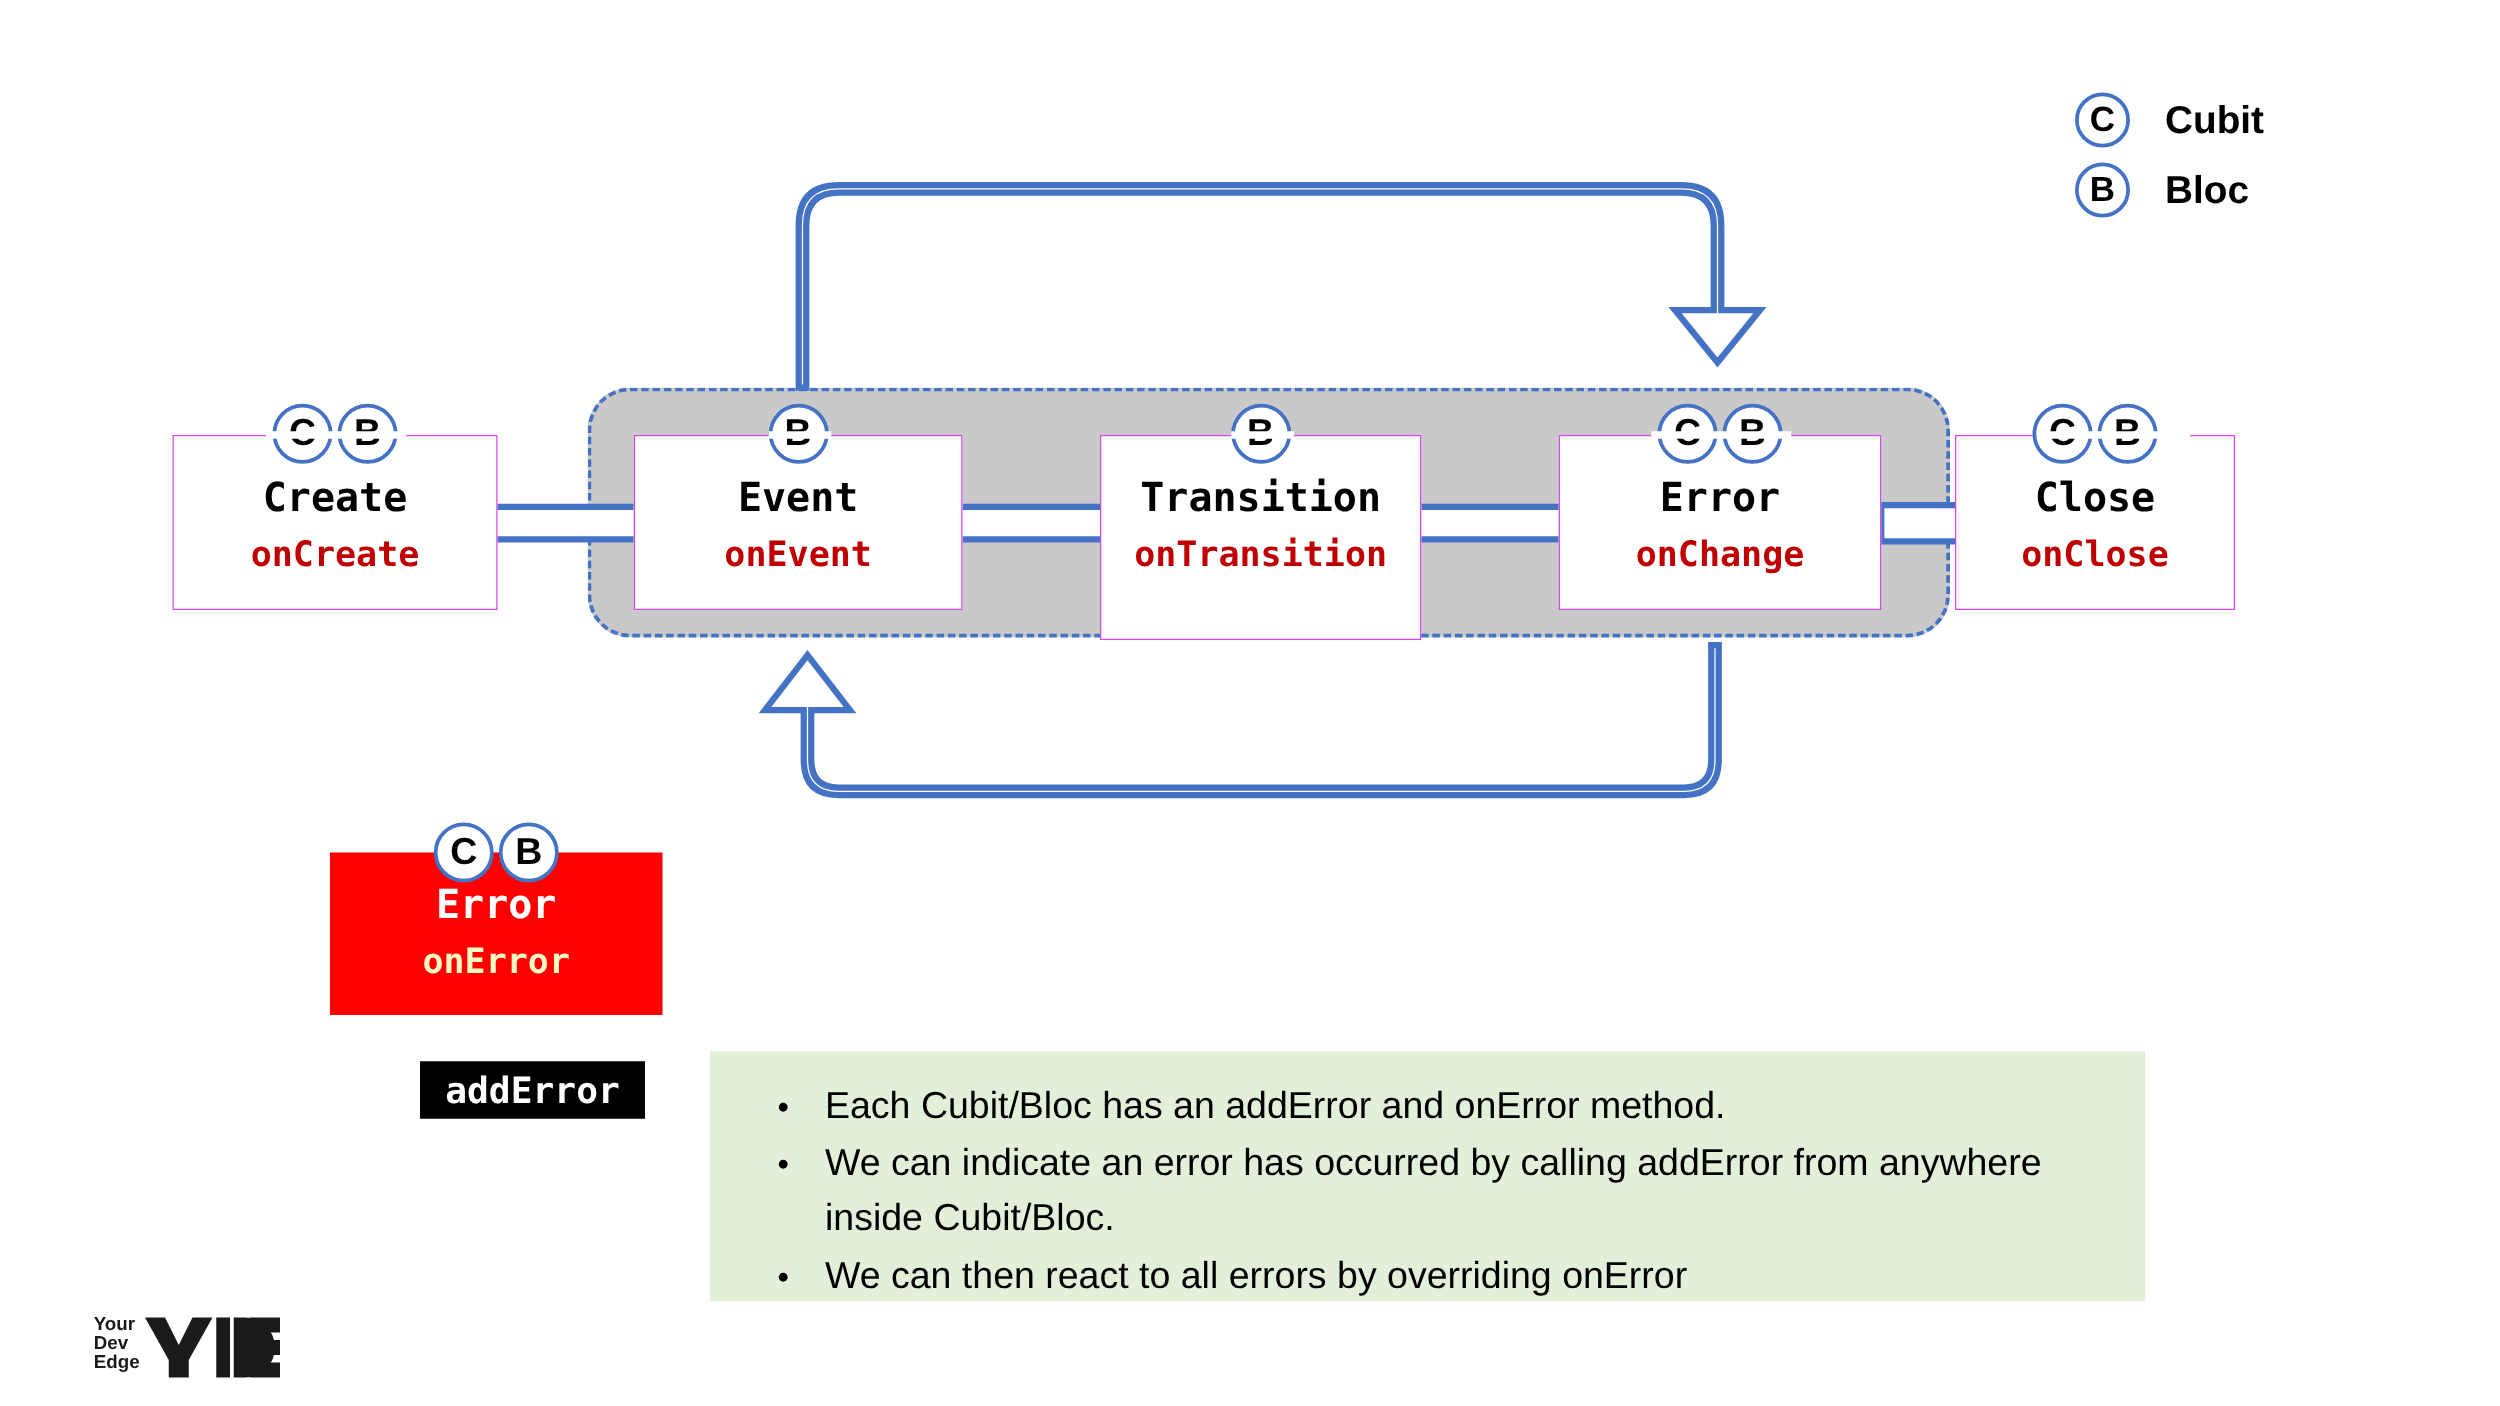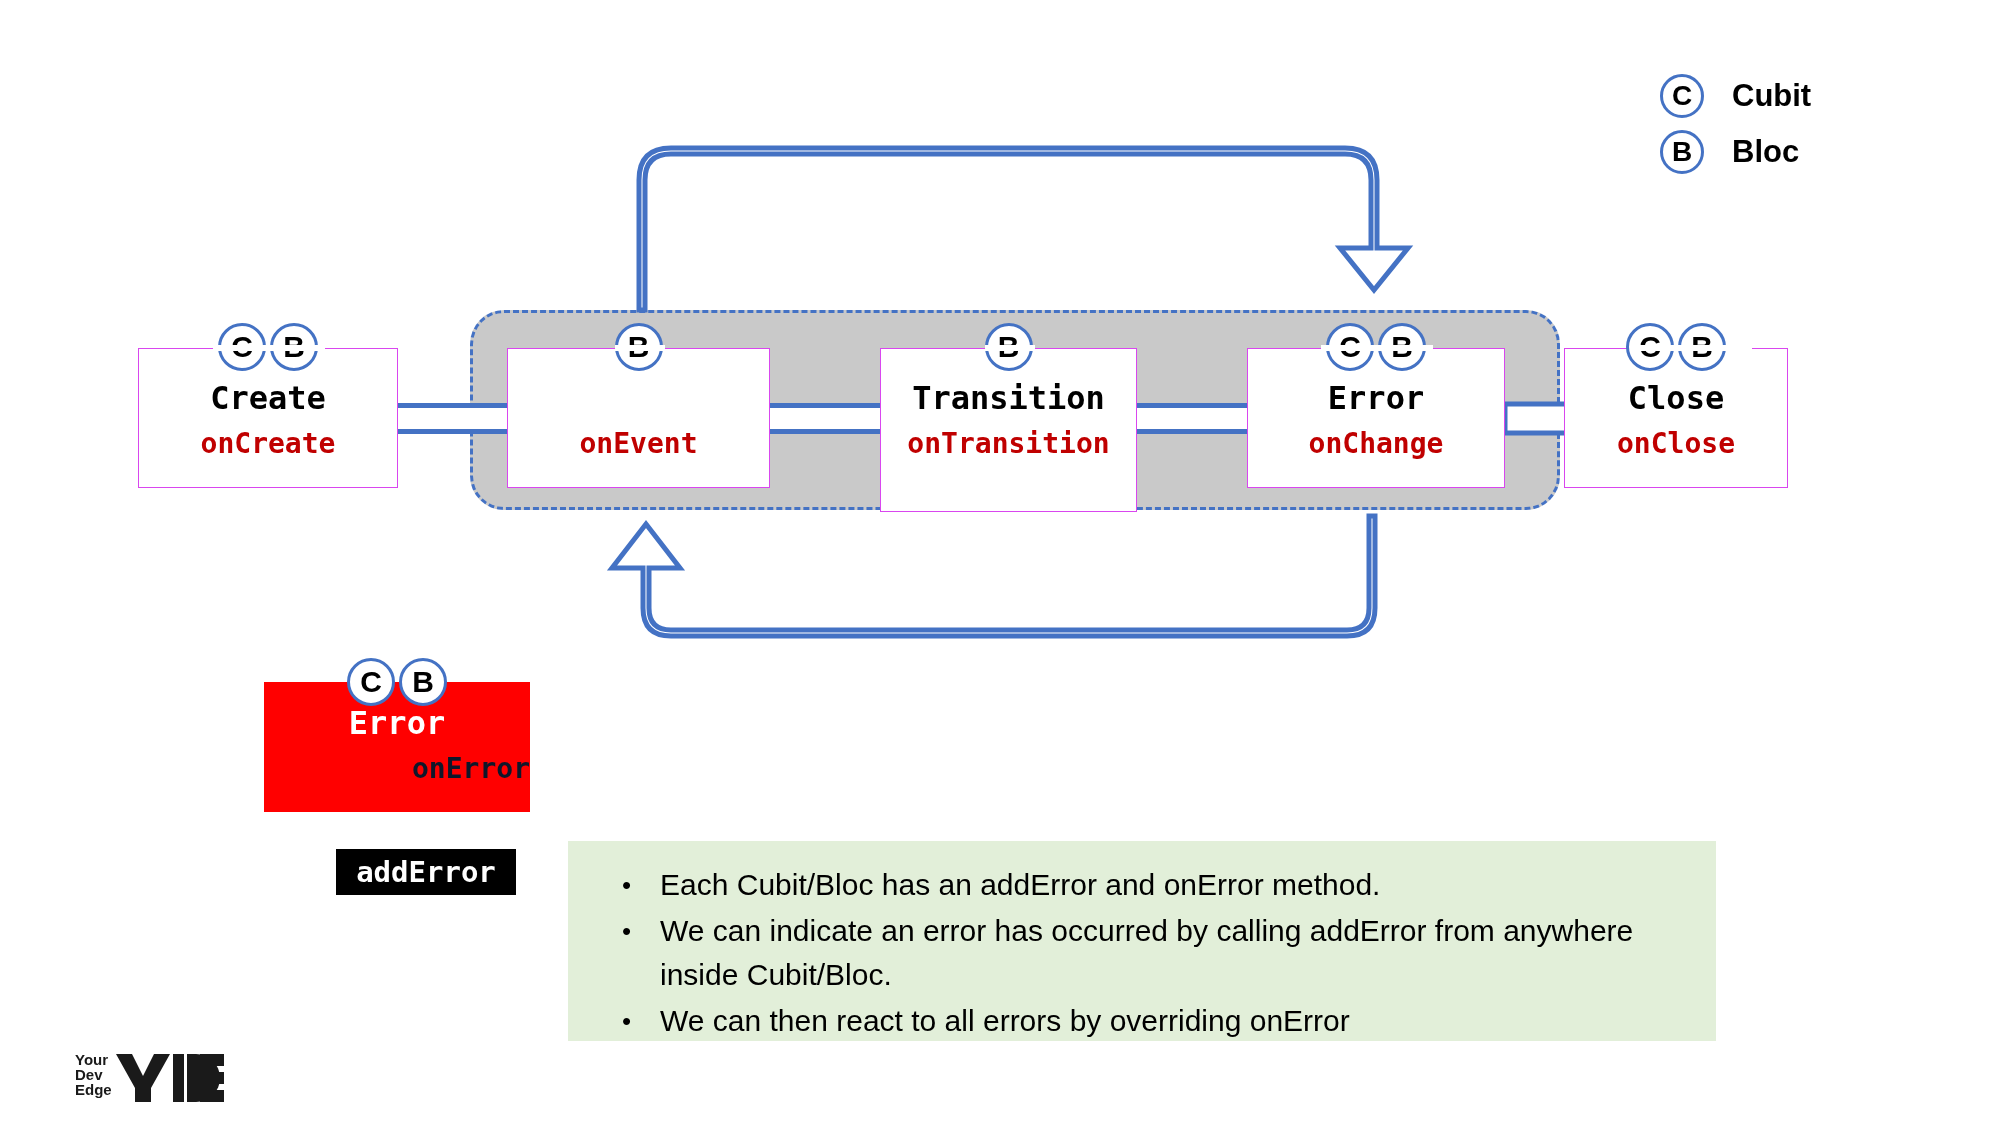--- a/index.html
+++ b/index.html
@@ -98,21 +98,21 @@
     font-size: 28px;
     font-weight: bold;
     color: #C00000;
     white-space: nowrap;
   }
   .node.error-node {
     background: #FF0000;
     border: none;
   }
   .node.error-node .node-title { color: #FFFFFF; }
-  .node.error-node .node-method { color: #0f172a; text-align: right; }
+  .node.error-node .node-method { color: #fef9c3; }
 
   
   .badges {
     position: absolute;
     top: -26px;
     left: 0; right: 0;
     display: flex;
     justify-content: center;
     gap: 4px;
     pointer-events: none;
@@ -308,20 +308,21 @@
     <div class="badge-mask" style="left:74px; width:112px;"></div>
     <div class="node-title">Create</div>
     <div class="node-method">onCreate</div>
   </div>
 
   <div class="node" style="left:507px; top:348px; width:263px; height:140px;">
     <div class="badges">
       <div class="node-badge">B</div>
     </div>
     <div class="badge-mask" style="left:107px; width:50px;"></div>
+    <div class="node-title">Event</div>
     <div class="node-method">onEvent</div>
   </div>
 
   <div class="node" style="left:880px; top:348px; width:257px; height:164px;">
     <div class="badges">
       <div class="node-badge">B</div>
     </div>
     <div class="badge-mask" style="left:104px; width:50px;"></div>
     <div class="node-title">Transition</div>
     <div class="node-method">onTransition</div>

